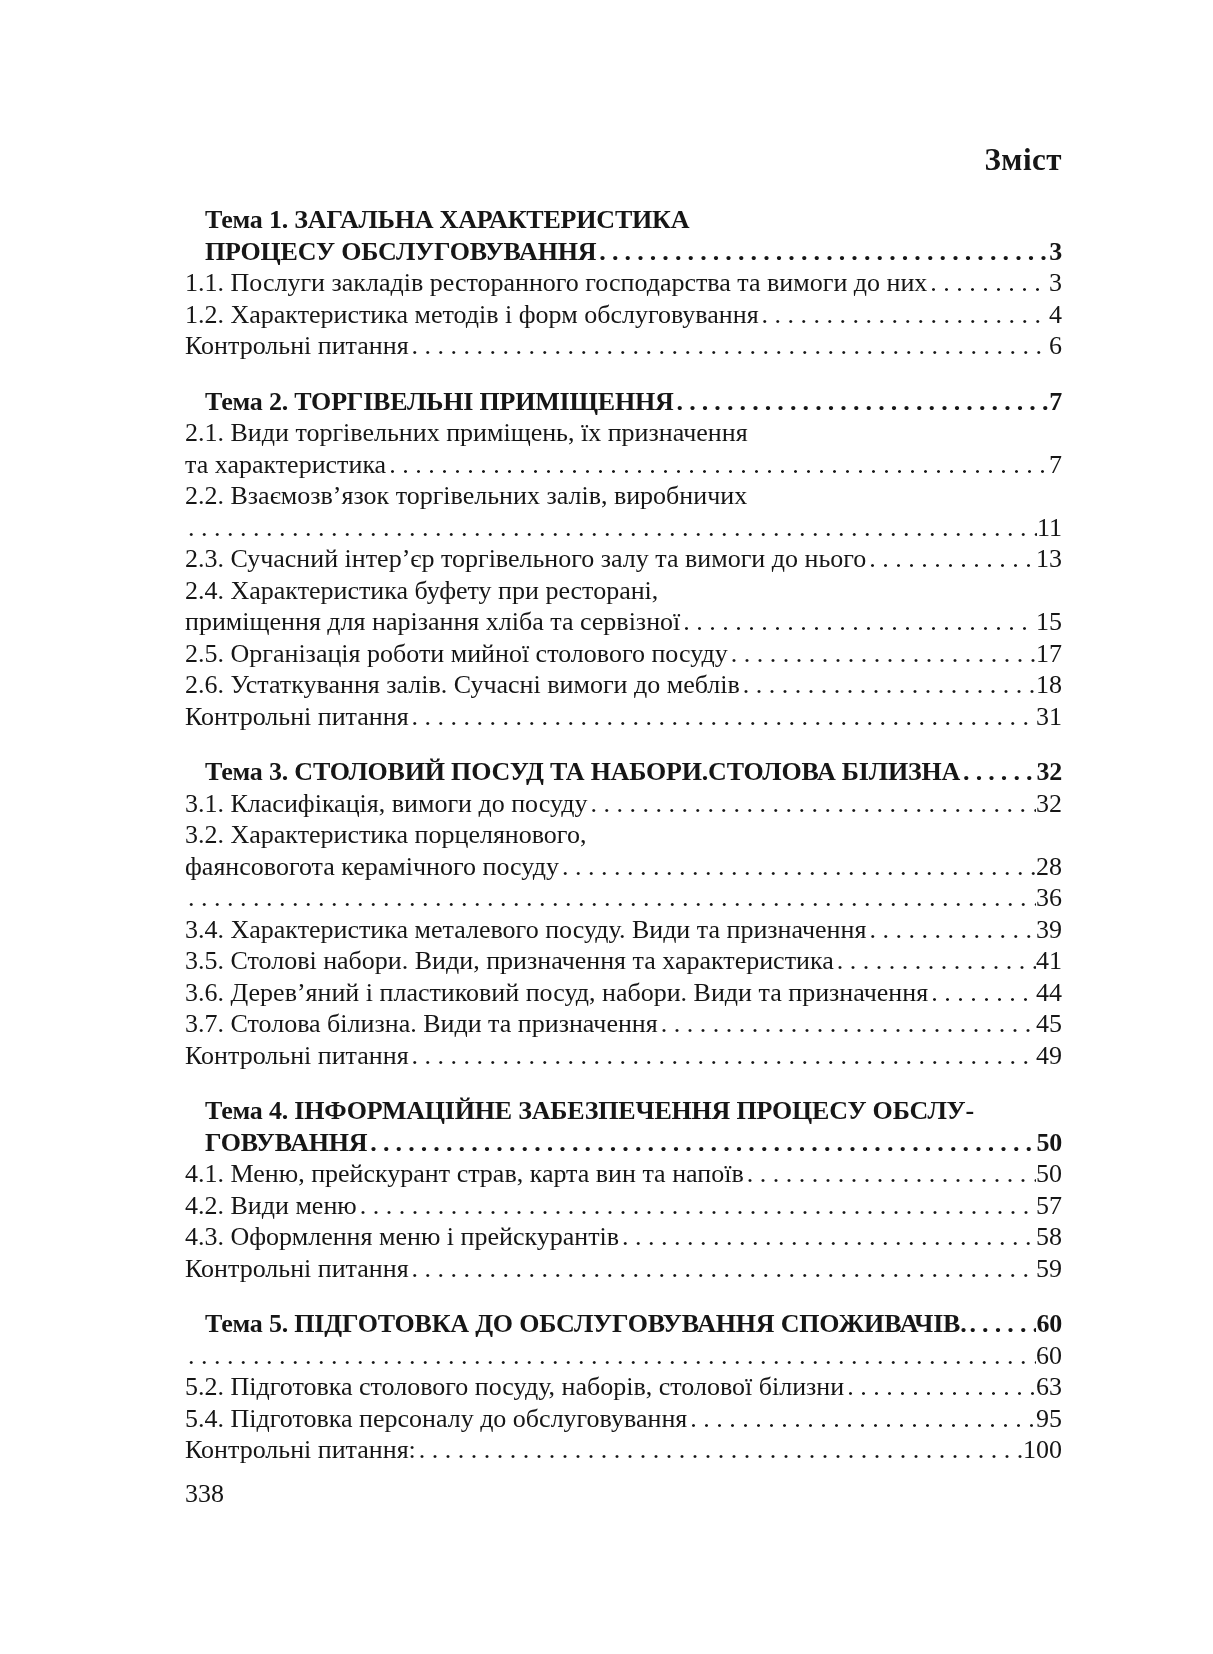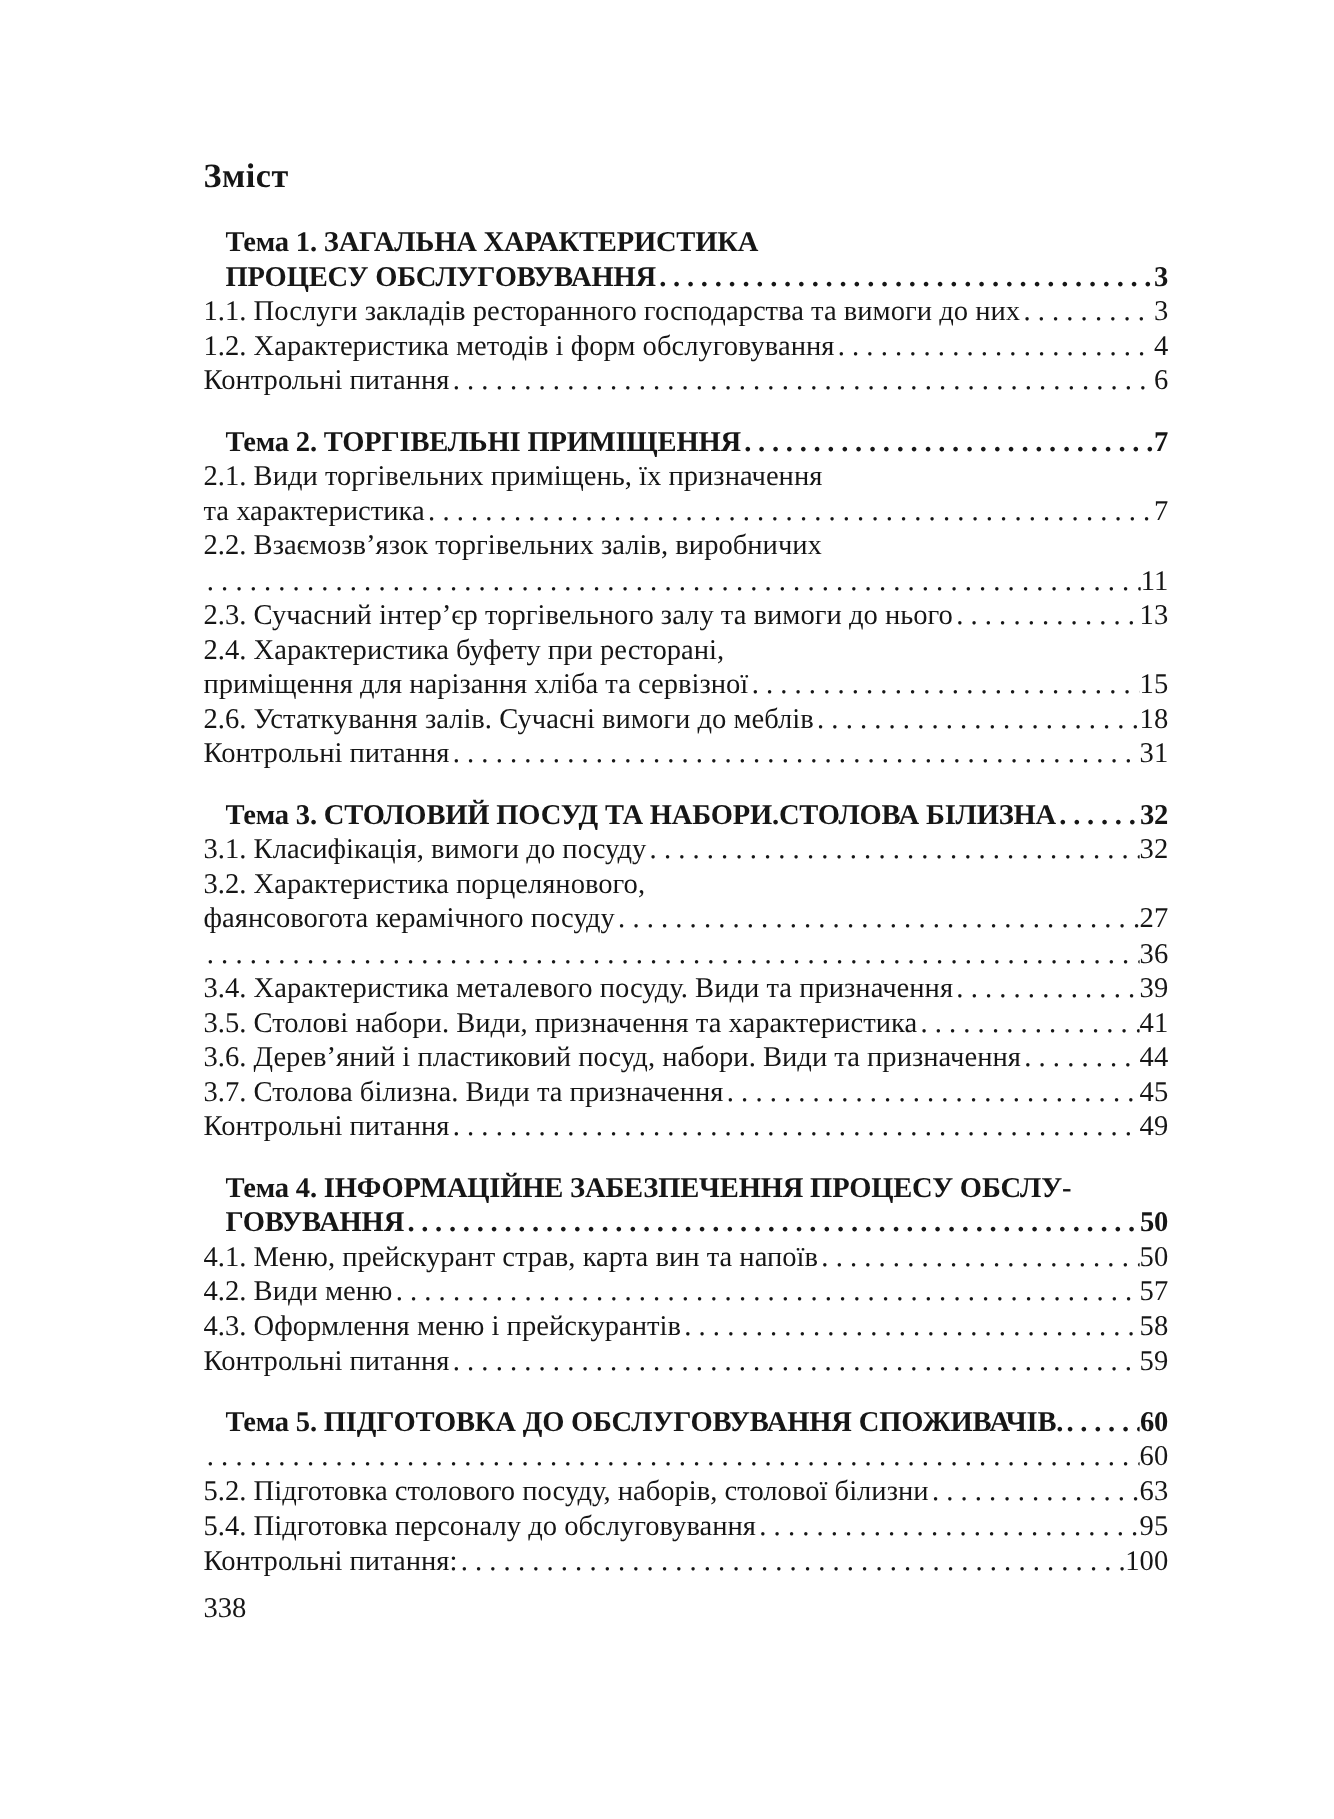--- a/index.html
+++ b/index.html
@@ -15,21 +15,21 @@
     overflow: hidden;
   }
   .page {
     box-sizing: border-box;
     width: 1213px;
     height: 1654px;
     padding: 140px 151px 0 185px;
   }
   .title {
     margin: 0 0 24px 0;
-    text-align: left;
+    text-align: right;
     font-size: 31px;
     font-weight: bold;
     line-height: 40px;
     letter-spacing: 0.5px;
   }
   .toc {
     width: 877px;
   }
   .toc-section {
     margin-top: 24px;
@@ -132,20 +132,25 @@
         </div>
         <div class="toc-line">
           <span class="toc-text">2.4. Характеристика буфету при ресторані,</span>
         </div>
         <div class="toc-line">
           <span class="toc-text">приміщення для нарізання хліба та сервізної</span>
           <span class="toc-leader"></span>
           <span class="toc-page">15</span>
         </div>
         <div class="toc-line">
+          <span class="toc-text">2.5. Організація роботи мийної столового посуду</span>
+          <span class="toc-leader"></span>
+          <span class="toc-page">17</span>
+        </div>
+        <div class="toc-line">
           <span class="toc-text">2.6. Устаткування залів. Сучасні вимоги до меблів</span>
           <span class="toc-leader"></span>
           <span class="toc-page">18</span>
         </div>
         <div class="toc-line">
           <span class="toc-text">Контрольні питання</span>
           <span class="toc-leader"></span>
           <span class="toc-page">31</span>
         </div>
       </div>
@@ -159,21 +164,21 @@
           <span class="toc-text">3.1. Класифікація, вимоги до посуду</span>
           <span class="toc-leader"></span>
           <span class="toc-page">32</span>
         </div>
         <div class="toc-line">
           <span class="toc-text">3.2. Характеристика порцелянового,</span>
         </div>
         <div class="toc-line">
           <span class="toc-text">фаянсовогота керамічного посуду</span>
           <span class="toc-leader"></span>
-          <span class="toc-page">27</span>
+          <span class="toc-page">28</span>
         </div>
         <div class="toc-line">
           <span class="toc-leader"></span>
           <span class="toc-page">36</span>
         </div>
         <div class="toc-line">
           <span class="toc-text">3.4. Характеристика металевого посуду. Види та призначення</span>
           <span class="toc-leader"></span>
           <span class="toc-page">39</span>
         </div>

